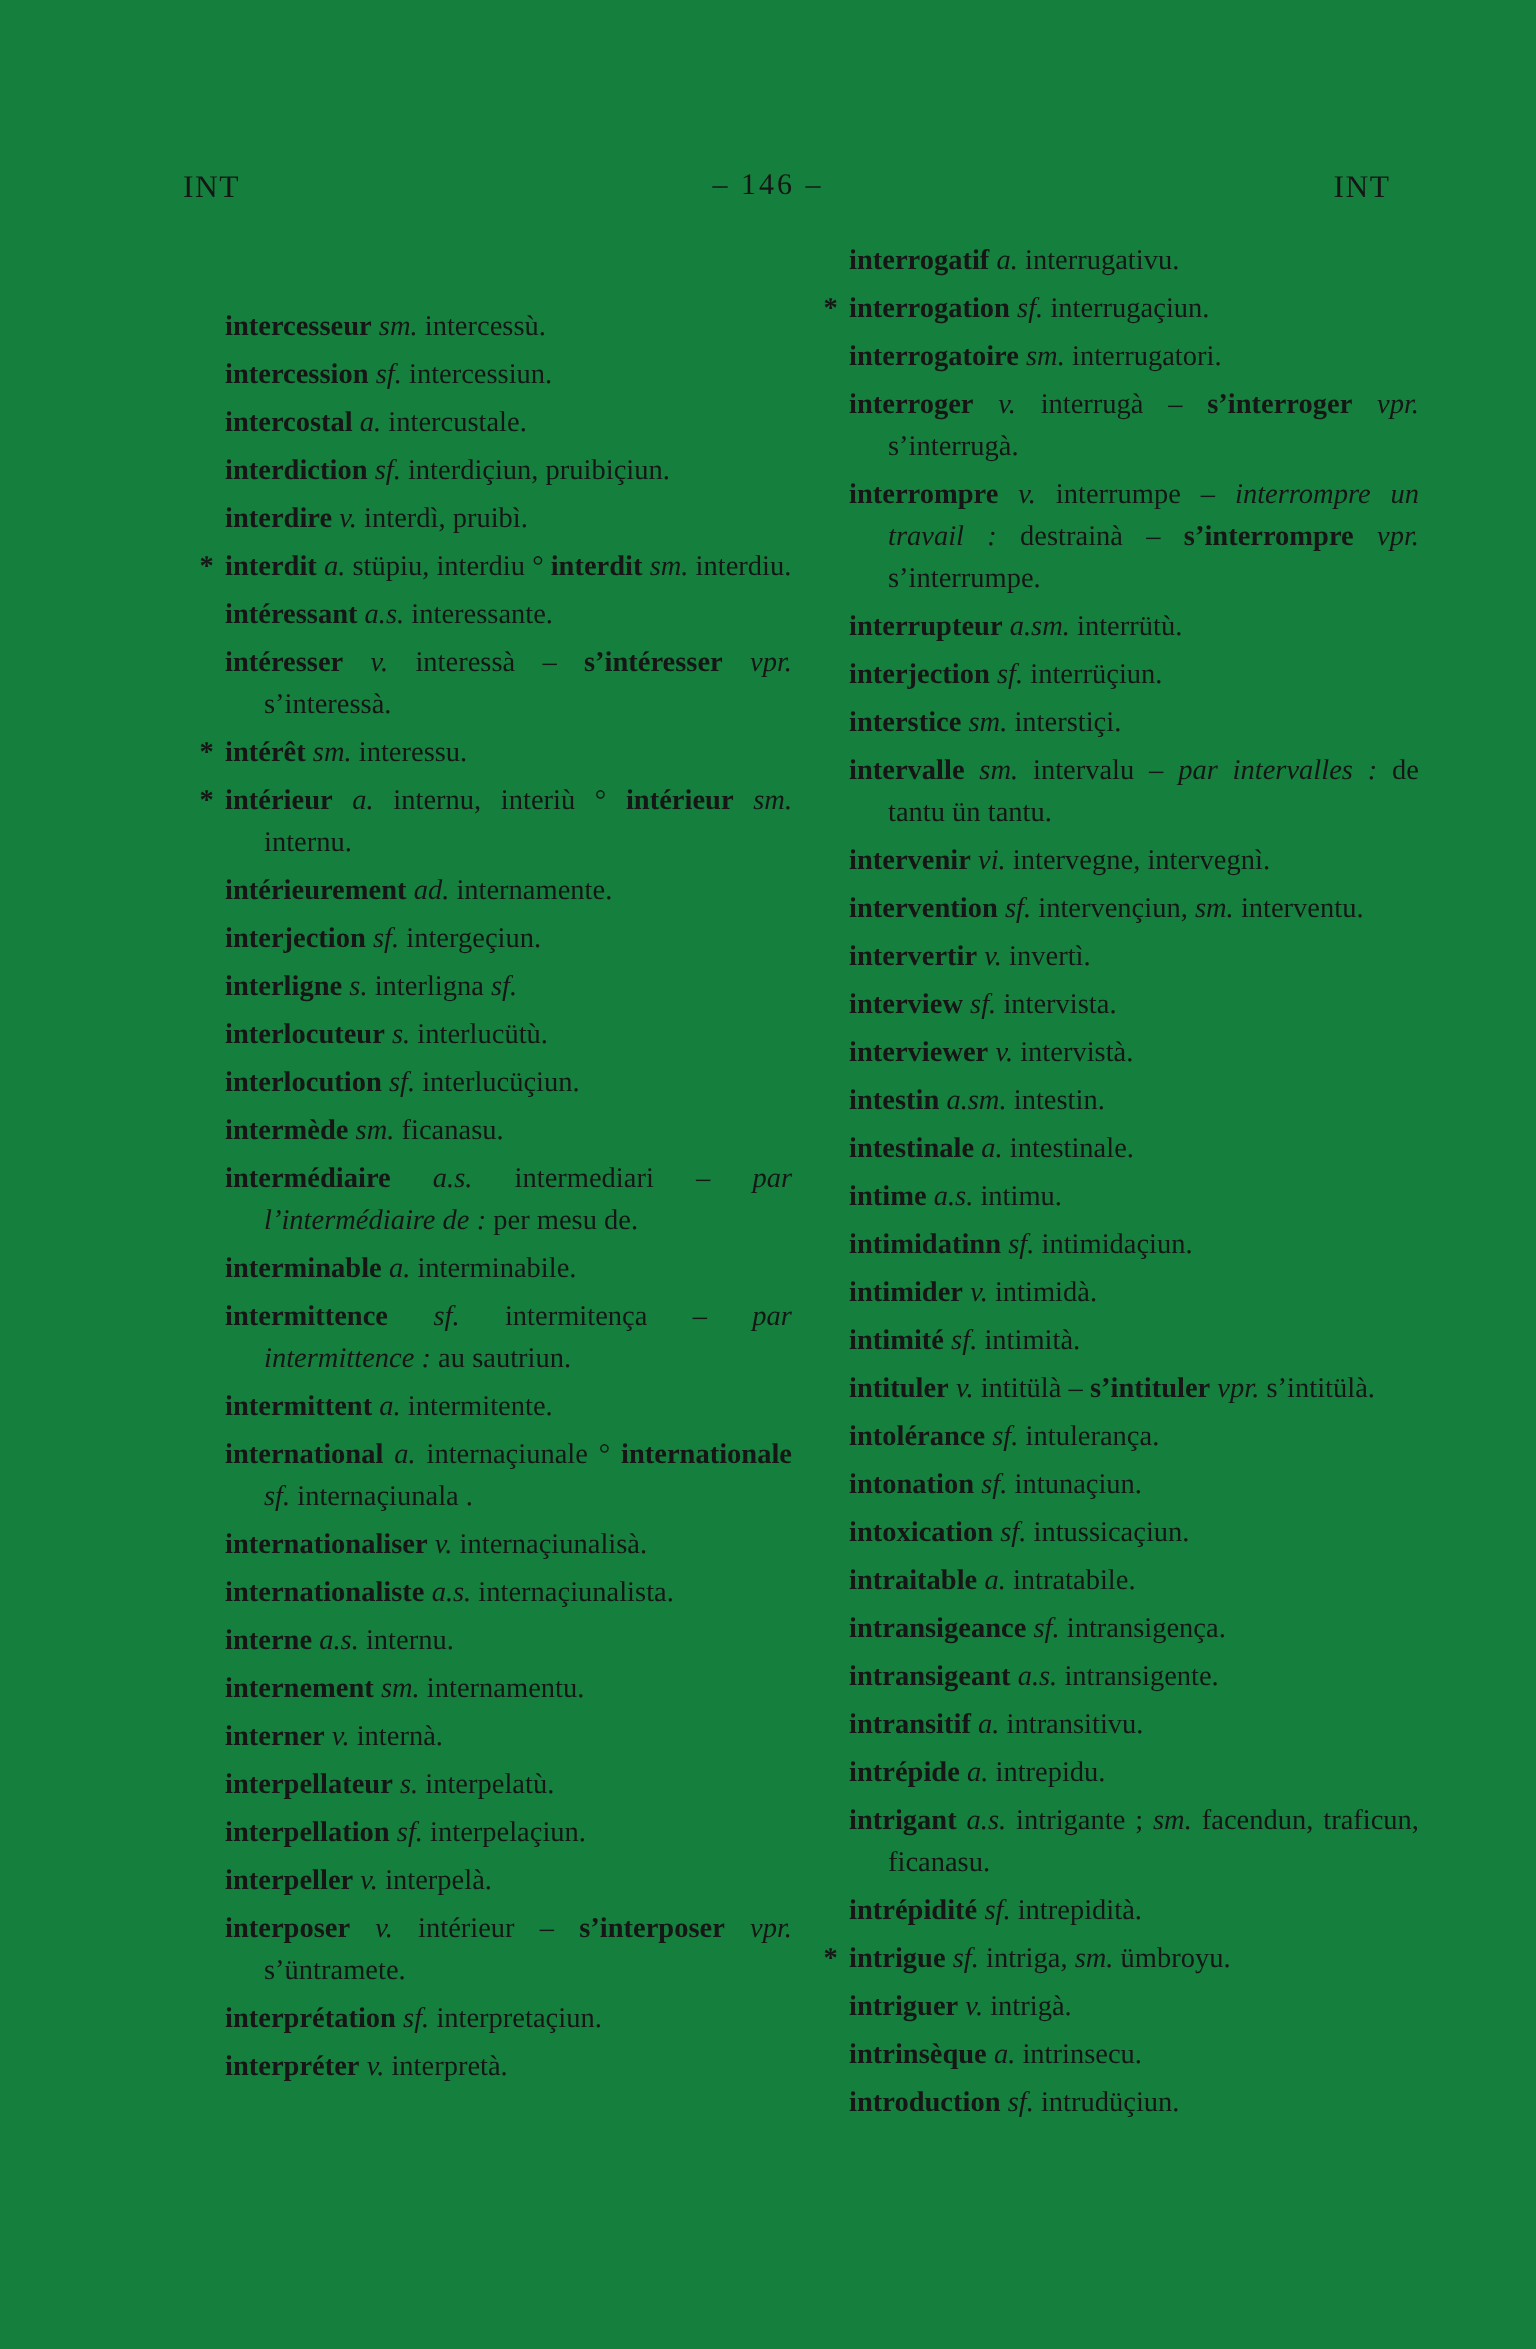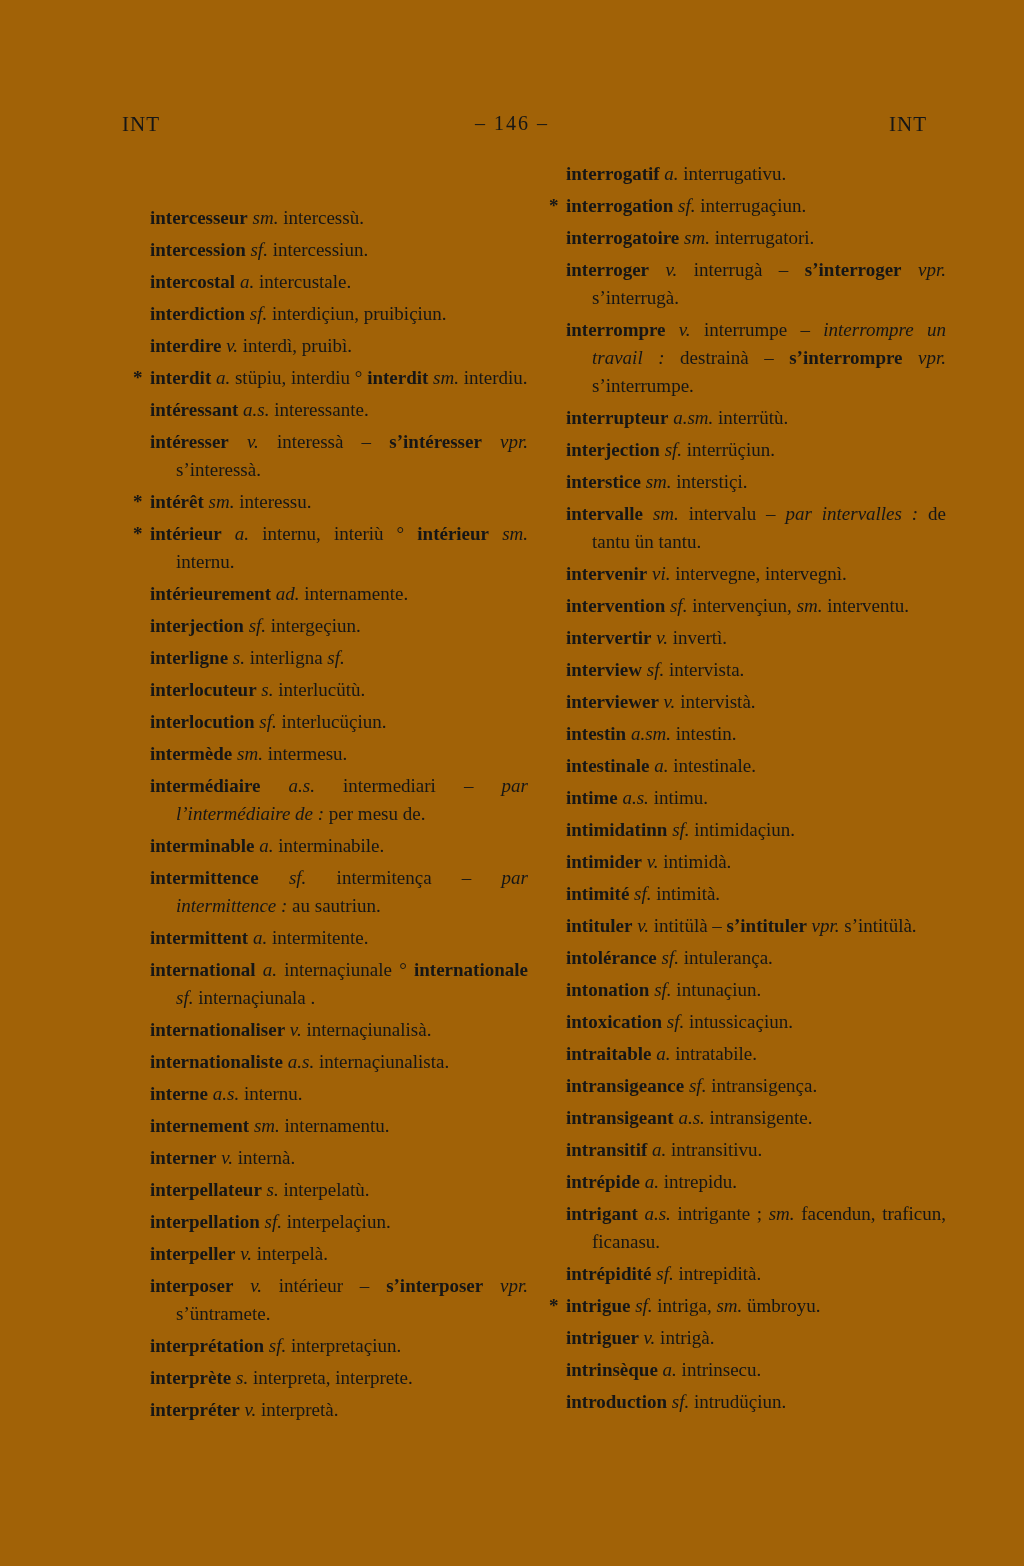--- a/index.html
+++ b/index.html
@@ -5,21 +5,21 @@
   * { margin: 0; padding: 0; box-sizing: border-box; }
   html, body { background: #ffffff; }
   body {
     width: 1024px; height: 1566px;
     font-family: "Liberation Serif", serif;
     overflow: hidden;
   }
   .page {
     position: relative;
     width: 1024px; height: 1566px;
-    background: #a16207;
+    background: #15803d;
     color: #161616;
   }
   .header { position: absolute; top: 112px; left: 0; right: 0; height: 30px; }
   .h-left   { position: absolute; left: 122px; font-size: 21px; letter-spacing: 1px; }
   .h-center { position: absolute; left: 50%; transform: translateX(-50%); font-size: 20px; letter-spacing: 2px; }
   .h-right  { position: absolute; right: 97px; font-size: 21px; letter-spacing: 1px; }
   .col {
     position: absolute; top: 160px;
     font-size: 19px; line-height: 28px;
   }
@@ -59,37 +59,36 @@
       <p class="entry"><span class="star">*</span><span class="seg-b">interdit</span><span class="seg-i"> a.</span><span class="seg-r"> stüpiu, interdiu ° </span><span class="seg-b">interdit</span><span class="seg-i"> sm.</span><span class="seg-r"> interdiu.</span></p>
       <p class="entry"><span class="seg-b">intéressant</span><span class="seg-i"> a.s.</span><span class="seg-r"> interessante.</span></p>
       <p class="entry"><span class="seg-b">intéresser</span><span class="seg-i"> v.</span><span class="seg-r"> interessà – </span><span class="seg-b">s’intéresser</span><span class="seg-i"> vpr.</span><span class="seg-r"> s’interessà.</span></p>
       <p class="entry"><span class="star">*</span><span class="seg-b">intérêt</span><span class="seg-i"> sm.</span><span class="seg-r"> interessu.</span></p>
       <p class="entry"><span class="star">*</span><span class="seg-b">intérieur</span><span class="seg-i"> a.</span><span class="seg-r"> internu, interiù ° </span><span class="seg-b">intérieur</span><span class="seg-i"> sm.</span><span class="seg-r"> internu.</span></p>
       <p class="entry"><span class="seg-b">intérieurement</span><span class="seg-i"> ad.</span><span class="seg-r"> internamente.</span></p>
       <p class="entry"><span class="seg-b">interjection</span><span class="seg-i"> sf.</span><span class="seg-r"> intergeçiun.</span></p>
       <p class="entry"><span class="seg-b">interligne</span><span class="seg-i"> s.</span><span class="seg-r"> interligna </span><span class="seg-i">sf.</span></p>
       <p class="entry"><span class="seg-b">interlocuteur</span><span class="seg-i"> s.</span><span class="seg-r"> interlucütù.</span></p>
       <p class="entry"><span class="seg-b">interlocution</span><span class="seg-i"> sf.</span><span class="seg-r"> interlucüçiun.</span></p>
-      <p class="entry"><span class="seg-b">intermède</span><span class="seg-i"> sm.</span><span class="seg-r"> intermesu.</span></p>
+      <p class="entry"><span class="seg-b">intermède</span><span class="seg-i"> sm.</span><span class="seg-r"> ficanasu.</span></p>
       <p class="entry"><span class="seg-b">intermédiaire</span><span class="seg-i"> a.s.</span><span class="seg-r"> intermediari – </span><span class="seg-i">par l’intermédiaire de :</span><span class="seg-r"> per mesu de.</span></p>
       <p class="entry"><span class="seg-b">interminable</span><span class="seg-i"> a.</span><span class="seg-r"> interminabile.</span></p>
       <p class="entry"><span class="seg-b">intermittence</span><span class="seg-i"> sf.</span><span class="seg-r"> intermitença – </span><span class="seg-i">par intermittence :</span><span class="seg-r"> au sautriun.</span></p>
       <p class="entry"><span class="seg-b">intermittent</span><span class="seg-i"> a.</span><span class="seg-r"> intermitente.</span></p>
       <p class="entry"><span class="seg-b">international</span><span class="seg-i"> a.</span><span class="seg-r"> internaçiunale ° </span><span class="seg-b">internationale</span><span class="seg-i"> sf.</span><span class="seg-r"> internaçiunala .</span></p>
       <p class="entry"><span class="seg-b">internationaliser</span><span class="seg-i"> v.</span><span class="seg-r"> internaçiunalisà.</span></p>
       <p class="entry"><span class="seg-b">internationaliste</span><span class="seg-i"> a.s.</span><span class="seg-r"> internaçiunalista.</span></p>
       <p class="entry"><span class="seg-b">interne</span><span class="seg-i"> a.s.</span><span class="seg-r"> internu.</span></p>
       <p class="entry"><span class="seg-b">internement</span><span class="seg-i"> sm.</span><span class="seg-r"> internamentu.</span></p>
       <p class="entry"><span class="seg-b">interner</span><span class="seg-i"> v.</span><span class="seg-r"> internà.</span></p>
       <p class="entry"><span class="seg-b">interpellateur</span><span class="seg-i"> s.</span><span class="seg-r"> interpelatù.</span></p>
       <p class="entry"><span class="seg-b">interpellation</span><span class="seg-i"> sf.</span><span class="seg-r"> interpelaçiun.</span></p>
       <p class="entry"><span class="seg-b">interpeller</span><span class="seg-i"> v.</span><span class="seg-r"> interpelà.</span></p>
       <p class="entry"><span class="seg-b">interposer</span><span class="seg-i"> v.</span><span class="seg-r"> intérieur – </span><span class="seg-b">s’interposer</span><span class="seg-i"> vpr.</span><span class="seg-r"> s’üntramete.</span></p>
       <p class="entry"><span class="seg-b">interprétation</span><span class="seg-i"> sf.</span><span class="seg-r"> interpretaçiun.</span></p>
-      <p class="entry"><span class="seg-b">interprète</span><span class="seg-i"> s.</span><span class="seg-r"> interpreta, interprete.</span></p>
       <p class="entry"><span class="seg-b">interpréter</span><span class="seg-i"> v.</span><span class="seg-r"> interpretà.</span></p>
     </div>
   <div class="col col-right" id="col-right">
       <p class="entry"><span class="seg-b">interrogatif</span><span class="seg-i"> a.</span><span class="seg-r"> interrugativu.</span></p>
       <p class="entry"><span class="star">*</span><span class="seg-b">interrogation</span><span class="seg-i"> sf.</span><span class="seg-r"> interrugaçiun.</span></p>
       <p class="entry"><span class="seg-b">interrogatoire</span><span class="seg-i"> sm.</span><span class="seg-r"> interrugatori.</span></p>
       <p class="entry"><span class="seg-b">interroger</span><span class="seg-i"> v.</span><span class="seg-r"> interrugà – </span><span class="seg-b">s’interroger</span><span class="seg-i"> vpr.</span><span class="seg-r"> s’interrugà.</span></p>
       <p class="entry"><span class="seg-b">interrompre</span><span class="seg-i"> v.</span><span class="seg-r"> interrumpe – </span><span class="seg-i">interrompre un travail :</span><span class="seg-r"> destrainà – </span><span class="seg-b">s’interrompre</span><span class="seg-i"> vpr.</span><span class="seg-r"> s’interrumpe.</span></p>
       <p class="entry"><span class="seg-b">interrupteur</span><span class="seg-i"> a.sm.</span><span class="seg-r"> interrütù.</span></p>
       <p class="entry"><span class="seg-b">interjection</span><span class="seg-i"> sf.</span><span class="seg-r"> interrüçiun.</span></p>

